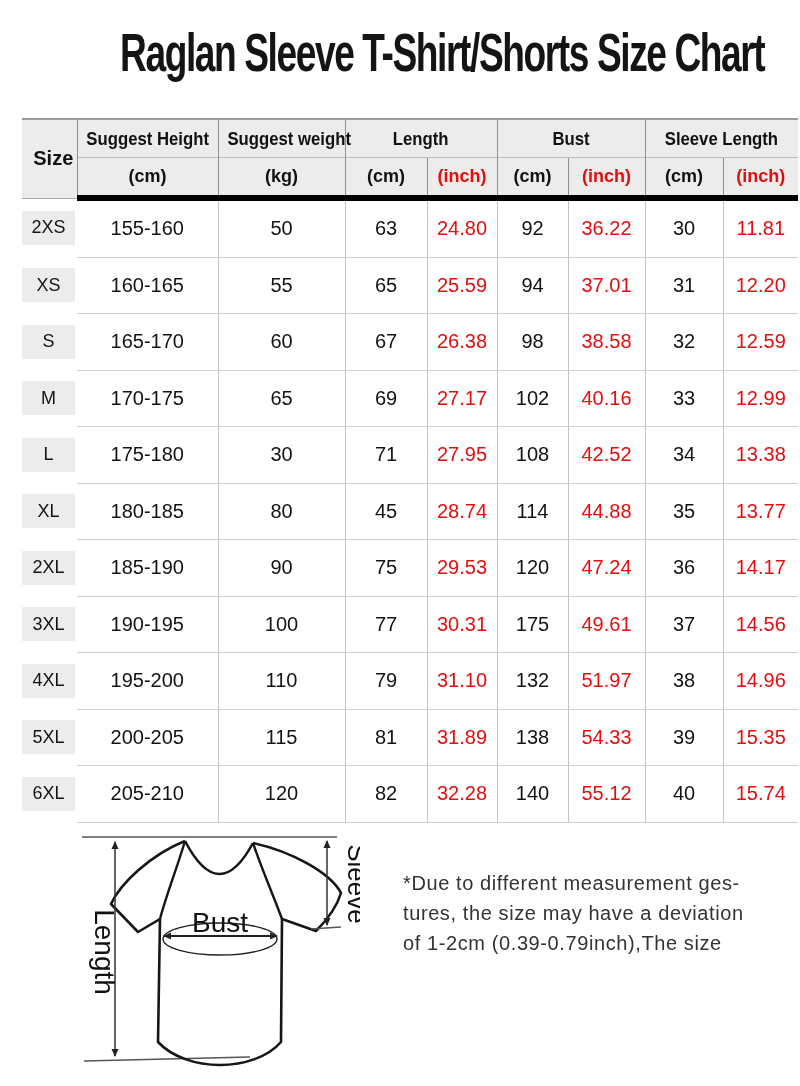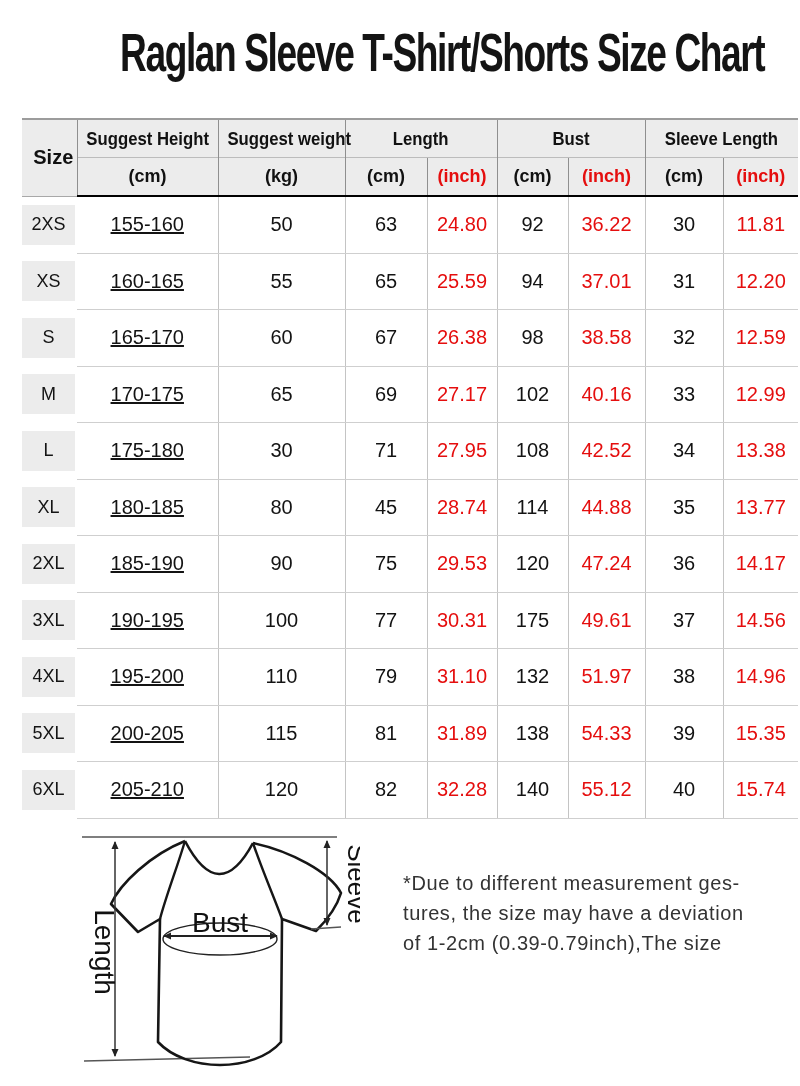--- a/index.html
+++ b/index.html
@@ -21,35 +21,35 @@
     border-collapse:collapse; table-layout:fixed;
     border-top:2px solid #9c9c9c;
   }
   thead th {
     background:#ececec; color:#111; font-weight:700; font-size:19px;
     height:37px; padding:0; text-align:center; vertical-align:middle;
     border-left:1.5px solid #8f8f8f;
   }
   thead tr.group-row th:first-child { border-left:none;padding-left:8px; }
   thead th .cond { display:inline-block; transform:scaleX(0.88); white-space:nowrap; }
-  thead tr.unit-row th { border-top:1.5px solid #bcbcbc; border-bottom:2px solid #000000; font-size:18px; }
+  thead tr.unit-row th { border-top:1.5px solid #bcbcbc; border-bottom:6px solid #000000; font-size:18px; }
   thead th.size-head { border-bottom:1px solid #a8a8a8; font-size:20px; }
   thead .red-h { color:#e50e0e; }
 
   tbody td {
     height:55.5px; text-align:center; vertical-align:middle;
     font-size:20px; color:#131313; padding:0;
     border-left:1px solid #c4c4c4; border-bottom:1px solid #cfcfcf;
     background:#fff;
   }
   tbody td.size-cell { border:none; }
-  tbody td.height-cell { border-left:none;text-decoration:underline; }
+  tbody td.height-cell { border-left:none; }
   tbody td.red { color:#e50e0e; }
   .size-badge {
-    margin:5px 2px 5px 0; height:40px; background:#ececec;
+    margin:5px 2px 5px 0; height:34px; background:#ececec;
     display:flex; align-items:center; justify-content:center;
     font-size:18px; color:#141414;
   }
 
   
   .diagram-svg { position:absolute; left:40px; top:818px; width:320px; height:268px; }
 
   
   .note {
     position:absolute; left:403px; top:868px; width:370px;

